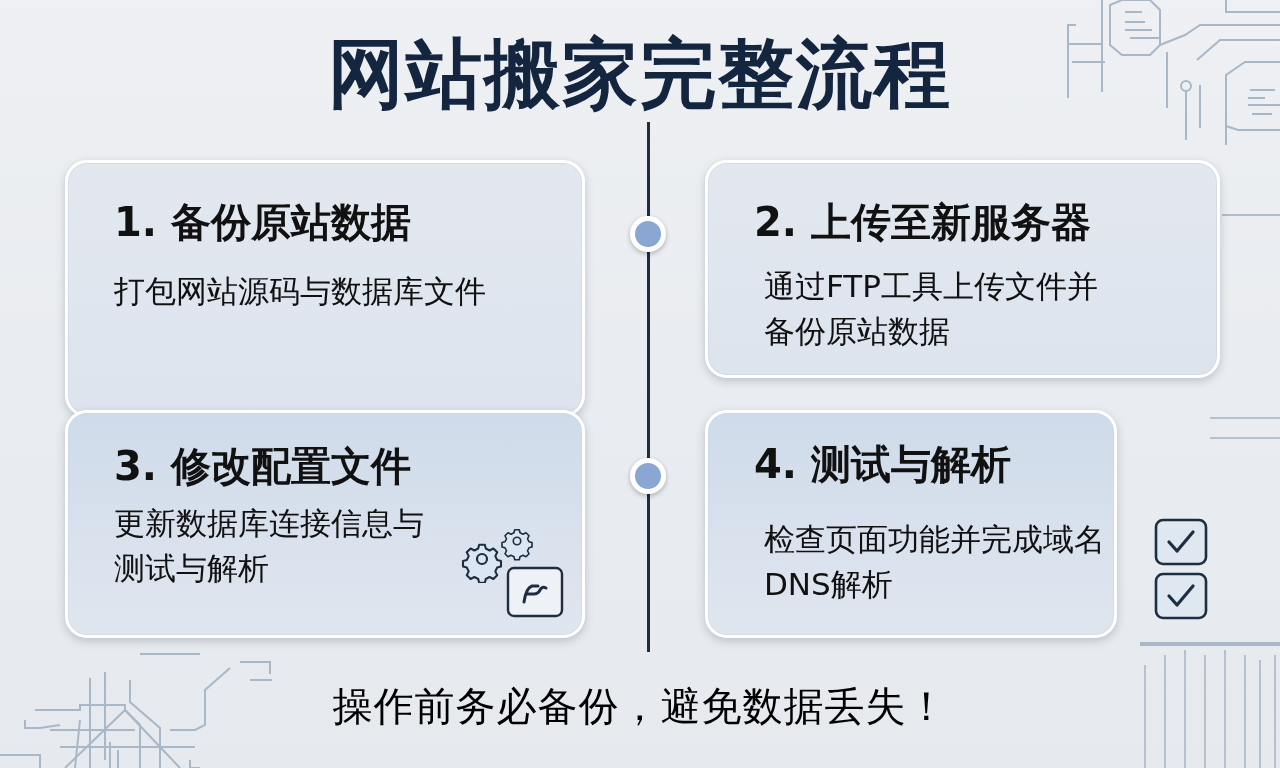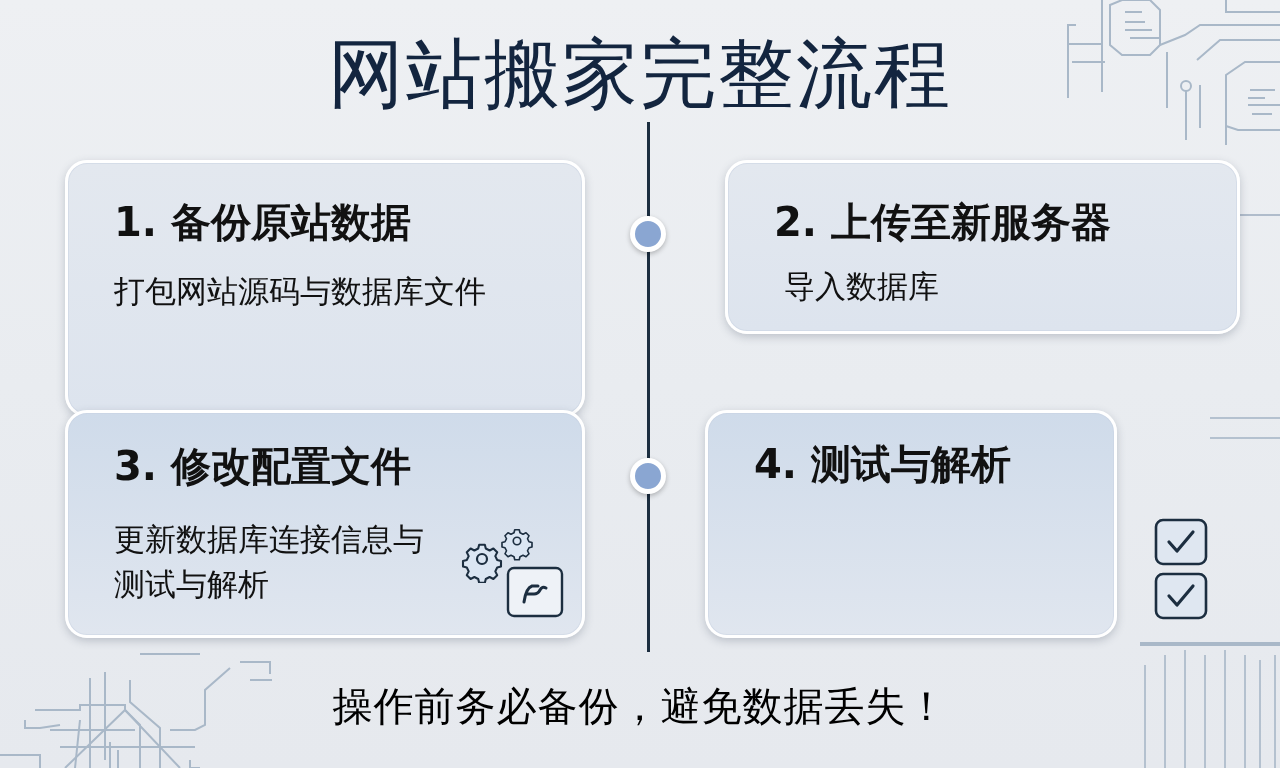--- a/index.html
+++ b/index.html
@@ -7,21 +7,21 @@
   body {
     position: relative;
     font-family: "DejaVu Sans", "Liberation Sans", sans-serif;
     background: linear-gradient(180deg, #eef0f3 0%, #e9ecf0 50%, #e6e9ee 100%);
     color: #111;
   }
   .deco { position: absolute; pointer-events: none; }
   .deco svg { display: block; }
   .title {
     position: absolute; left: 0; right: 0; top: 26px;
-    text-align: center; font-size: 76px; font-weight: normal;
+    text-align: center; font-size: 76px; font-weight: bold;
     color: #13253f; letter-spacing: 2px; line-height: 96px;
   }
   .timeline-line {
     position: absolute; left: 647px; top: 122px; width: 3px; height: 530px;
     background: #1c2e40;
   }
   .timeline-dot {
     position: absolute; width: 36px; height: 36px; border-radius: 50%;
     background: #8aa6d2; border: 5px solid #fff;
     box-shadow: 0 2px 5px rgba(0,0,0,0.25);
@@ -113,30 +113,31 @@
 <div class="timeline-dot" style="left:630px; top:216px;"></div>
 <div class="timeline-dot" style="left:630px; top:458px;"></div>
 
 <div class="card" style="left:65px; top:160px; width:520px; height:257px;padding-left:6px;">
   <div class="card-title">1. 备份原站数据</div>
   <div class="card-desc" style="top:106px;">
     <div>打包网站源码与数据库文件</div>
   </div>
 </div>
 
-<div class="card" style="left:705px; top:160px; width:515px; height:174px;margin-left:20px;">
+<div class="card" style="left:705px; top:160px; width:515px; height:218px;">
   <div class="card-title">2. 上传至新服务器</div>
   <div class="card-desc" style="left:56px; top:101px;">
-    <div>导入数据库</div>
+    <div>通过FTP工具上传文件并</div>
+    <div>备份原站数据</div>
   </div>
 </div>
 
 <div class="card lower" style="left:65px; top:410px; width:520px; height:228px;">
   <div class="card-title" style="top:28px;text-align:center;">3. 修改配置文件</div>
-  <div class="card-desc" style="top:104px;">
+  <div class="card-desc" style="top:88px;">
     <div>更新数据库连接信息与</div>
     <div>测试与解析</div>
   </div>
   <div class="icon-box" style="left:392px; top:110px;">
     <svg width="80" height="60" viewBox="0 0 80 60" fill="#dbe6f3" stroke="#1c2e40" stroke-width="2.2" stroke-linejoin="round">
       <g transform="translate(22,36)">
         <path d="M-3,-15 h6 l1,4 l4,2 l4,-2 l4,4 l-2,4 l2,4 l4,1 v6 l-4,1 l-2,4 l2,4 l-4,4 l-4,-2 l-4,2 l-1,4 h-6 l-1,-4 l-4,-2 l-4,2 l-4,-4 l2,-4 l-2,-4 l-4,-1 v-6 l4,-1 l2,-4 l-2,-4 l4,-4 l4,2 l4,-2 z" transform="translate(0,-0) scale(0.95)"></path>
         <circle cx="0" cy="0" r="5" fill="#dbe6f3"></circle>
       </g>
       <g transform="translate(57,18) scale(0.75)">
@@ -149,20 +150,22 @@
     <svg width="58" height="52" viewBox="0 0 58 52" fill="none" stroke="#1c2e40" stroke-width="2.4">
       <rect x="2" y="2" width="54" height="48" rx="6" fill="#eef2f7"></rect>
       <path d="M18 36 Q20 22 26 20 H32 M22 28 H28 Q32 28 34 24 Q36 20 40 22" stroke-width="3" stroke-linecap="round"></path>
     </svg>
   </div>
 </div>
 
 <div class="card lower" style="left:705px; top:410px; width:412px; height:228px;">
   <div class="card-title" style="top:26px;">4. 测试与解析</div>
   <div class="card-desc" style="left:56px; top:104px;">
+    <div>检查页面功能并完成域名</div>
+    <div>DNS解析</div>
   </div>
   <div class="icon-box" style="left:446px; top:105px;">
     <svg width="54" height="48" viewBox="0 0 54 48" fill="none" stroke="#1c2e40" stroke-width="2.6">
       <rect x="2" y="2" width="50" height="44" rx="7" fill="#dfe7f1"></rect>
       <path d="M15 24 L23 33 L39 14" stroke-width="3.2" stroke-linecap="round" stroke-linejoin="round"></path>
     </svg>
   </div>
   <div class="icon-box" style="left:446px; top:159px;">
     <svg width="54" height="48" viewBox="0 0 54 48" fill="none" stroke="#1c2e40" stroke-width="2.6">
       <rect x="2" y="2" width="50" height="44" rx="7" fill="#dfe7f1"></rect>

